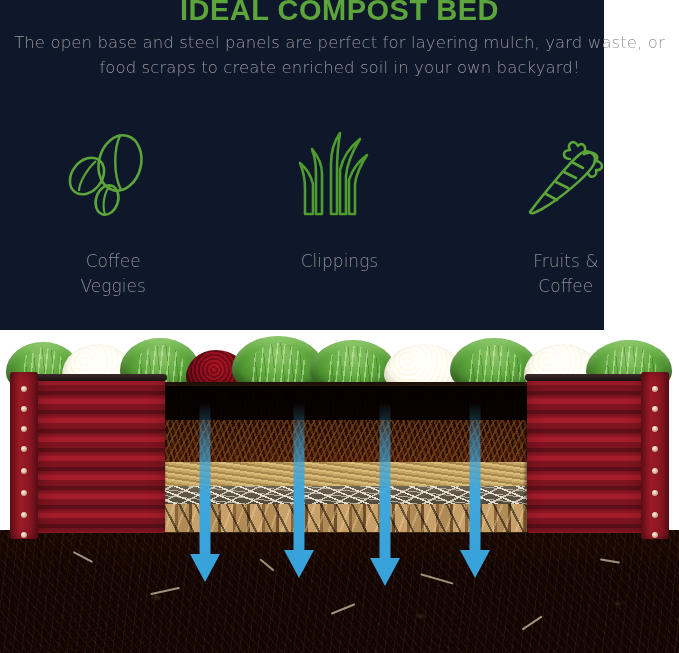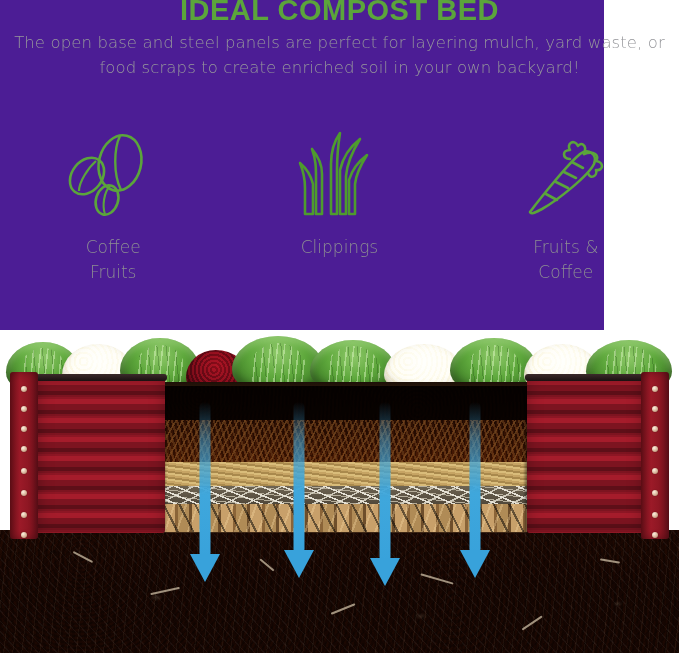--- a/index.html
+++ b/index.html
@@ -1,19 +1,19 @@
 <!DOCTYPE html>
 <html><head>
 <meta charset="utf-8">
 <style>
   * { margin:0; padding:0; box-sizing:border-box; }
   html,body { width:679px; height:653px; overflow:hidden; background:#ffffff; }
   body { font-family:"DejaVu Sans", sans-serif; }
 
-  #page { position:relative; width:604px; height:653px; background:#4c1d95; }
+  #page { position:relative; width:604px; height:653px; background:#0f172a; }
 
   
   .header { position:absolute; left:0; top:0; width:679px; }
   .title {
     text-align:center;
     font-family:"Liberation Sans", sans-serif;
     font-size:29px; font-weight:700; letter-spacing:0.5px;
     color:#5BA53B; line-height:30px;
     margin-top:-5px;
   }
@@ -23,21 +23,21 @@
     font-size:16.5px; font-weight:300; color:#96979b;
     line-height:25px; margin-top:5px;
     letter-spacing:0.1px;
   }
 
   
   .icon-row { position:absolute; left:0; top:128px; width:679px; display:flex; }
   .icon-cell { width:33.333%; display:flex; flex-direction:column; align-items:center; }
   .icon-art { height:95px; display:flex; align-items:center; justify-content:center; }
   .icon-label {
-    margin-top:12px; text-align:center;
+    margin-top:26px; text-align:center;
     font-family:"DejaVu Sans", sans-serif;
     font-size:17px; font-weight:300; color:#8d8e92; line-height:25px;
   }
 
   
   .scene { position:absolute; left:0; top:330px; width:679px; height:323px; overflow:hidden; background:#fff; }
 
   
   .ground {
     position:absolute; left:0; top:200px; width:679px; height:123px;
@@ -236,21 +236,21 @@
           <ellipse cx="55" cy="33" rx="21" ry="28" transform="rotate(14 55 33)"></ellipse>
           <path d="M55 6 C49 18 48 44 56 60" stroke-width="2.4"></path>
           <ellipse cx="22" cy="46" rx="15" ry="20" transform="rotate(38 22 46)"></ellipse>
           <path d="M31 31 C23 38 14 52 14 61" stroke-width="2.2"></path>
           <ellipse cx="42" cy="70" rx="11" ry="15" transform="rotate(18 42 70)"></ellipse>
           <path d="M45 56 C39 62 37 76 40 84" stroke-width="2.1"></path>
         </svg>
       </div>
       <div class="icon-label">
         <div>Coffee</div>
-        <div>Fruits</div>
+        <div>Veggies</div>
       </div>
     </div>
 
     <div class="icon-cell">
       <div class="icon-art">
         <svg width="96" height="92" viewBox="0 0 96 92" fill="none" stroke="#4E9B2E" stroke-width="2.6" stroke-linejoin="round">
           <path d="M40 84 L40 34 C40 20 44 10 49 3 C47 16 46 26 46 40 L46 84 Z"></path>
           <path d="M49 84 L49 40 C52 27 60 16 69 9 C61 22 56 33 55 46 L55 84 Z"></path>
           <path d="M31 84 L31 44 C31 34 27 26 21 19 C25 30 25 38 25 48 L25 84 Z"></path>
           <path d="M58 84 L58 50 C61 40 68 31 76 25 C69 36 65 44 64 54 L64 84 Z"></path>

